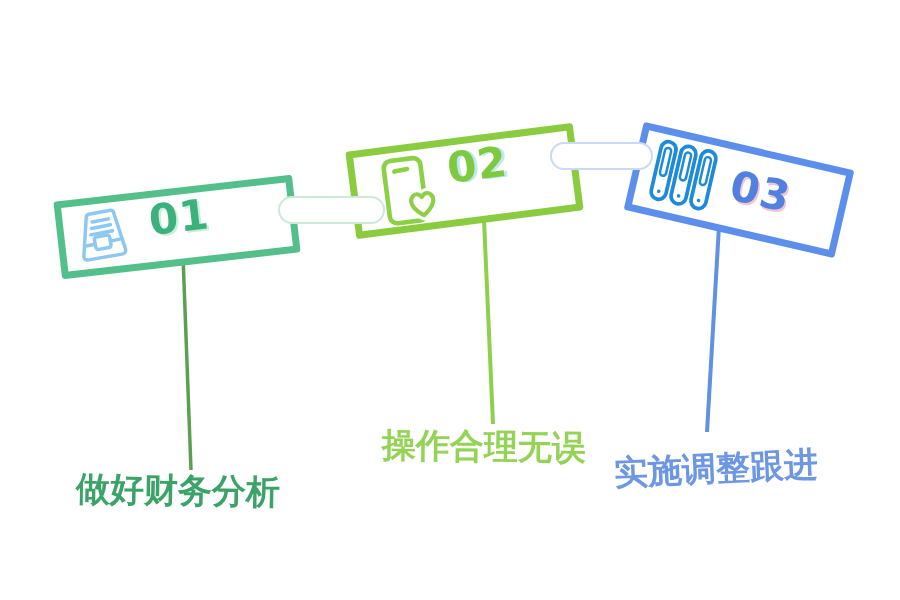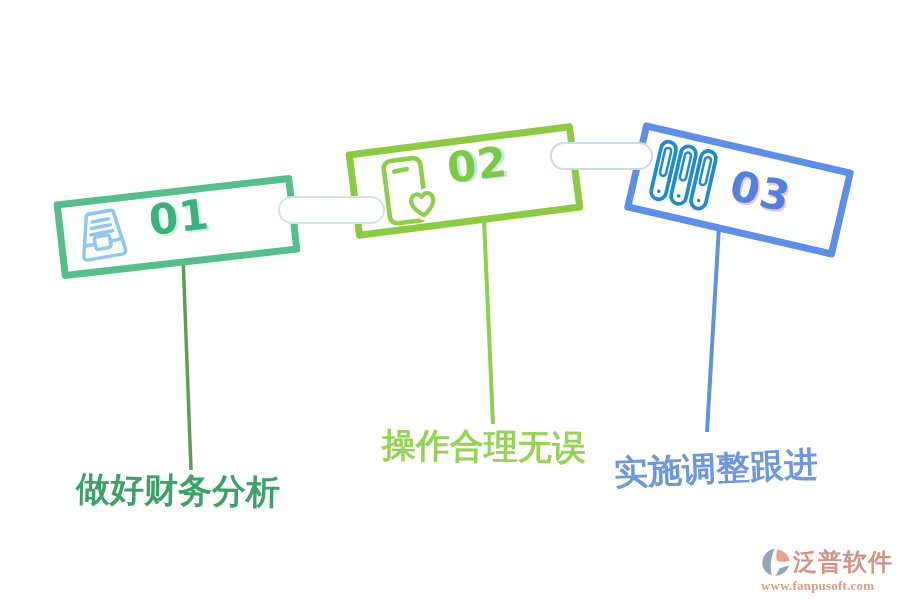--- a/index.html
+++ b/index.html
@@ -103,25 +103,14 @@
     <div class="step-number num3">03</div>
   </div>
 
   <div class="connector-pill pill1"></div>
   <div class="connector-pill pill2"></div>
 
   <div class="step-label label1">做好财务分析</div>
   <div class="step-label label2">操作合理无误</div>
   <div class="step-label label3">实施调整跟进</div>
 
-  <div class="watermark">
-    <div class="watermark-row">
-      <svg width="30" height="30" viewBox="0 0 32 32">
-        <path d="M14.5 1.5 Q3 4 1.5 15.5 Q0.5 26 11.5 30.5 Q9.5 21 11 13.5 Q12.5 6 14.5 1.5 Z" fill="#96a5bb"></path>
-        <path d="M15.5 30.9 Q26 30 30.3 19.5 L19.5 23 Q18 28 15.5 30.9 Z" fill="#96a5bb"></path>
-        <path d="M17.5 2.5 Q28 4.5 30.5 14.5 Q23.5 17.5 17 14.5 Q15.5 8 17.5 2.5 Z" fill="#e8a184"></path>
-      </svg>
-      <span class="watermark-brand">泛普软件</span>
-    </div>
-    <div class="watermark-url">www.fanpusoft.com</div>
-  </div>
 
 </div>
 
 </body></html>

